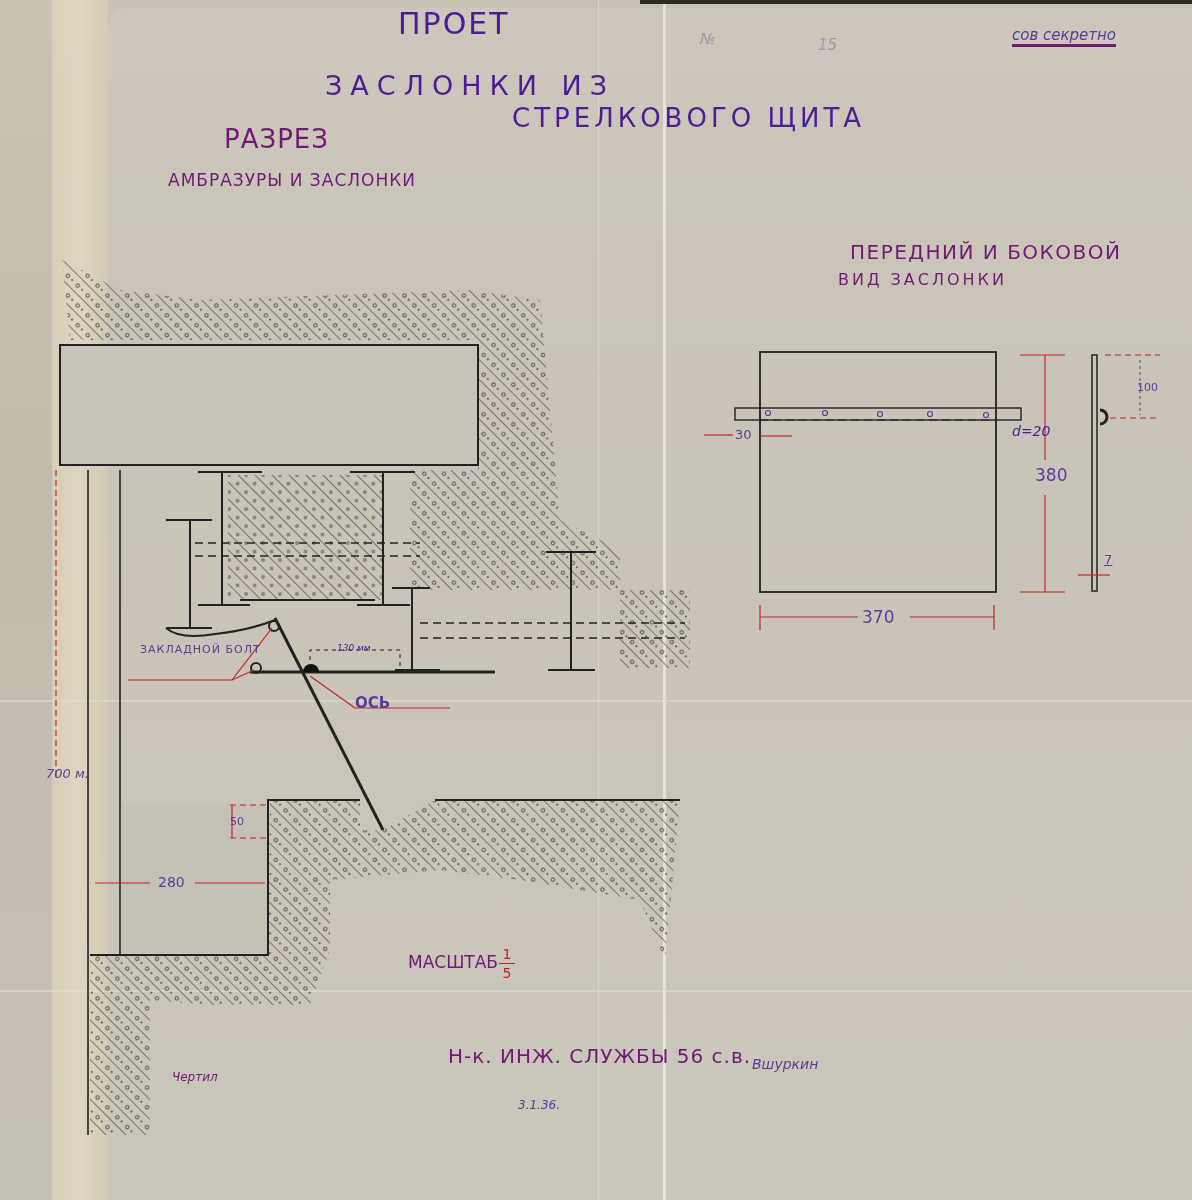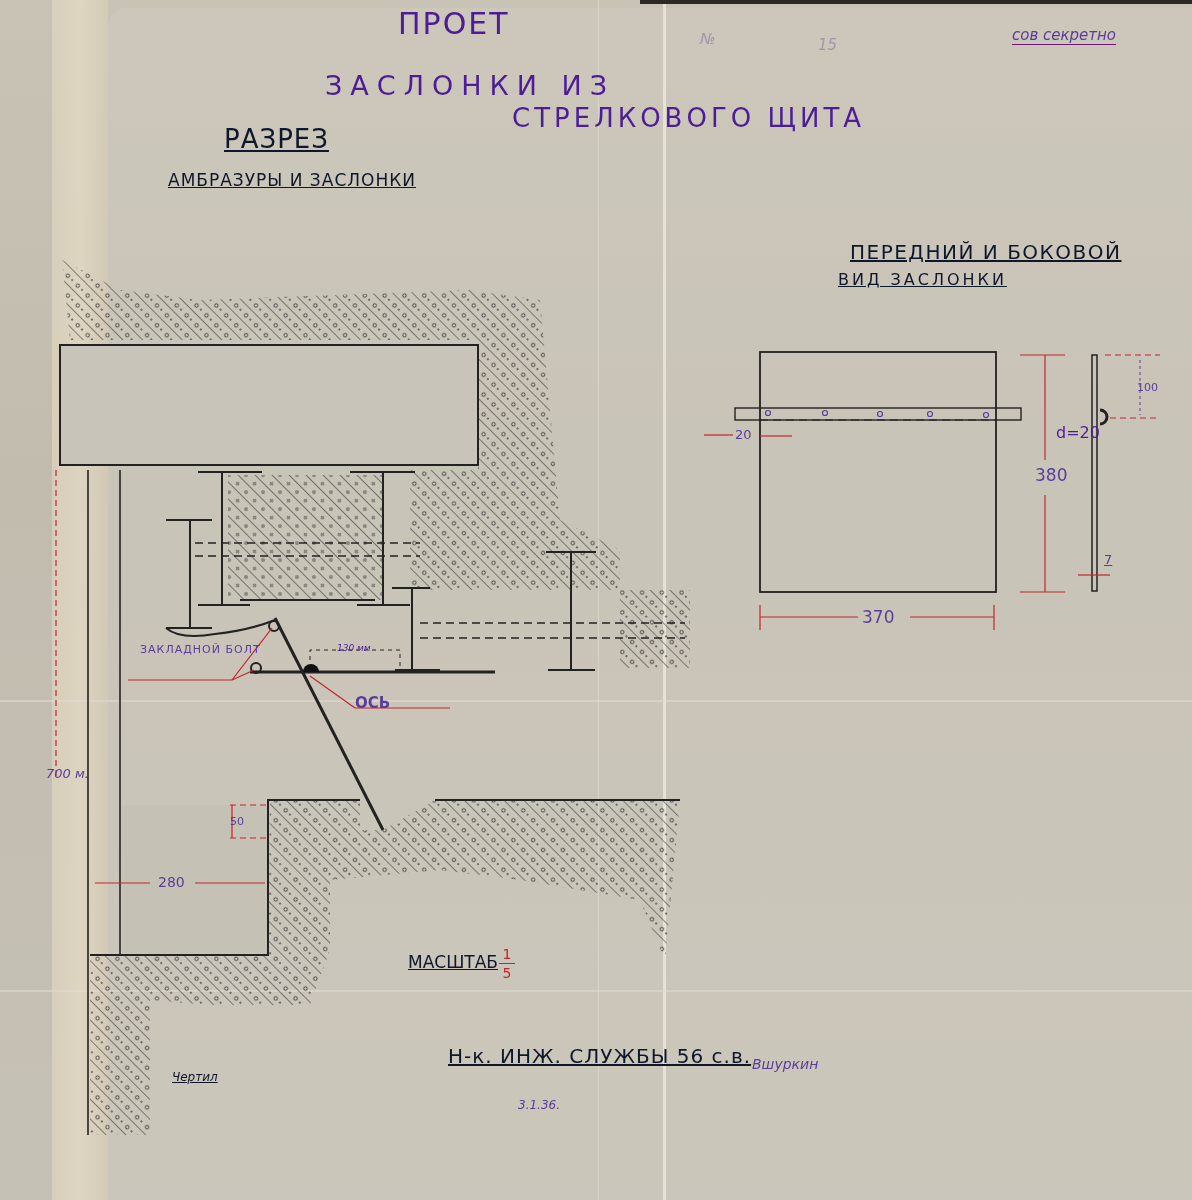--- a/index.html
+++ b/index.html
@@ -20,26 +20,26 @@
     position: absolute; left: 52px; top: 0; width: 56px; height: 1200px;
     background: linear-gradient(90deg, #ddd3bd, #e6dcc6 50%, #d7cdb7);
     opacity: .75;
   }
   .fold-v { position: absolute; top: 0; width: 3px; height: 1200px; background: #ece8df; opacity: .8; }
   .fold-h { position: absolute; left: 0; width: 1192px; height: 2px; background: #e1ddd3; opacity: .55; }
   .topbar { position: absolute; left: 640px; top: 0; width: 552px; height: 4px; background: #2d2a25; }
 
   .txt { position: absolute; white-space: nowrap; }
   .ink-black { color: #4c1d95; }
-  .ink-red { color: #0f172a; text-decoration: underline; }
+  .ink-red { color: #701a75; }
   .ink-violet { color: #5a3d9a; }
   .title-1 { left: 398px; top: 6px; font-size: 30px; letter-spacing: 2px; }
   .title-2 { left: 325px; top: 70px; font-size: 27px; letter-spacing: 8px; }
   .title-3 { left: 512px; top: 103px; font-size: 26px; letter-spacing: 4px; }
-  .stamp { left: 1012px; top: 26px; font-size: 15px; font-style: italic; border-bottom: 1px solid #701a75; padding-bottom: 0; }
+  .stamp { left: 1012px; top: 26px; font-size: 15px; font-style: italic; border-bottom: 3px solid #701a75; padding-bottom: 0; }
   .pencil-mark { color: #8d86a4; font-size: 15px; font-style: italic; opacity: .7; }
 
   .h-left-1 { left: 224px; top: 124px; font-size: 26px; letter-spacing: 1px; }
   .h-left-2 { left: 168px; top: 170px; font-size: 17px; letter-spacing: 1px; }
   .h-right-1 { left: 850px; top: 240px; font-size: 20px; letter-spacing: 1.5px; }
   .h-right-2 { left: 838px; top: 270px; font-size: 16px; letter-spacing: 3px; }
 
   .dim { font-size: 13px; }
   .scale { left: 408px; top: 952px; font-size: 17px; }
   .frac { position: absolute; left: 499px; top: 946px; width: 16px; text-align: center; color: #c2262b; font-size: 14px; line-height: 16px; }
@@ -194,22 +194,22 @@
   <line x1="1140" y1="360" x2="1140" y2="415" stroke="#5a3d9a" stroke-width="1" stroke-dasharray="3,3"></line>
 </svg>
 
 <div class="txt ink-violet dim" style="left:140px;top:643px;font-size:11px;letter-spacing:1px">ЗАКЛАДНОЙ БОЛТ</div>
 <div class="txt ink-violet dim" style="left:355px;top:694px;font-size:15px;font-weight:bold">ОСЬ</div>
 <div class="txt ink-black dim" style="left:337px;top:643px;font-size:9px;font-style:italic">130 мм</div>
 <div class="txt ink-violet dim" style="left:46px;top:766px;font-size:13px;font-style:italic">700 м.</div>
 <div class="txt ink-violet dim" style="left:230px;top:815px;font-size:11px">50</div>
 <div class="txt ink-violet dim" style="left:158px;top:874px;font-size:14px">280</div>
 
-<div class="txt ink-violet dim" style="left:735px;top:427px;font-size:13px">20</div>
-<div class="txt ink-black dim" style="left:1056px;top:423px;font-size:16px;">d=20</div>
+<div class="txt ink-violet dim" style="left:735px;top:427px;font-size:13px">30</div>
+<div class="txt ink-black dim" style="left:1012px;top:423px;font-size:14px;font-style:italic">d=20</div>
 <div class="txt ink-violet dim" style="left:1035px;top:465px;font-size:17px">380</div>
 <div class="txt ink-violet dim" style="left:862px;top:607px;font-size:17px">370</div>
 <div class="txt ink-violet dim" style="left:1137px;top:381px;font-size:11px">100</div>
 <div class="txt ink-violet dim" style="left:1104px;top:552px;font-size:13px;text-decoration:underline">7</div>
 
 <div class="txt ink-red scale">МАСШТАБ</div>
 <div class="frac">
   <span>1</span>
   <span class="bar"></span>
   <span>5</span>

